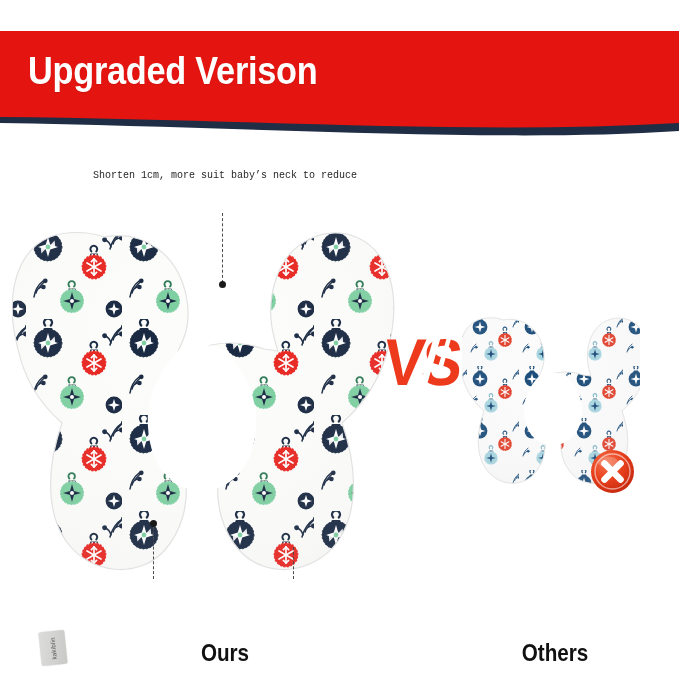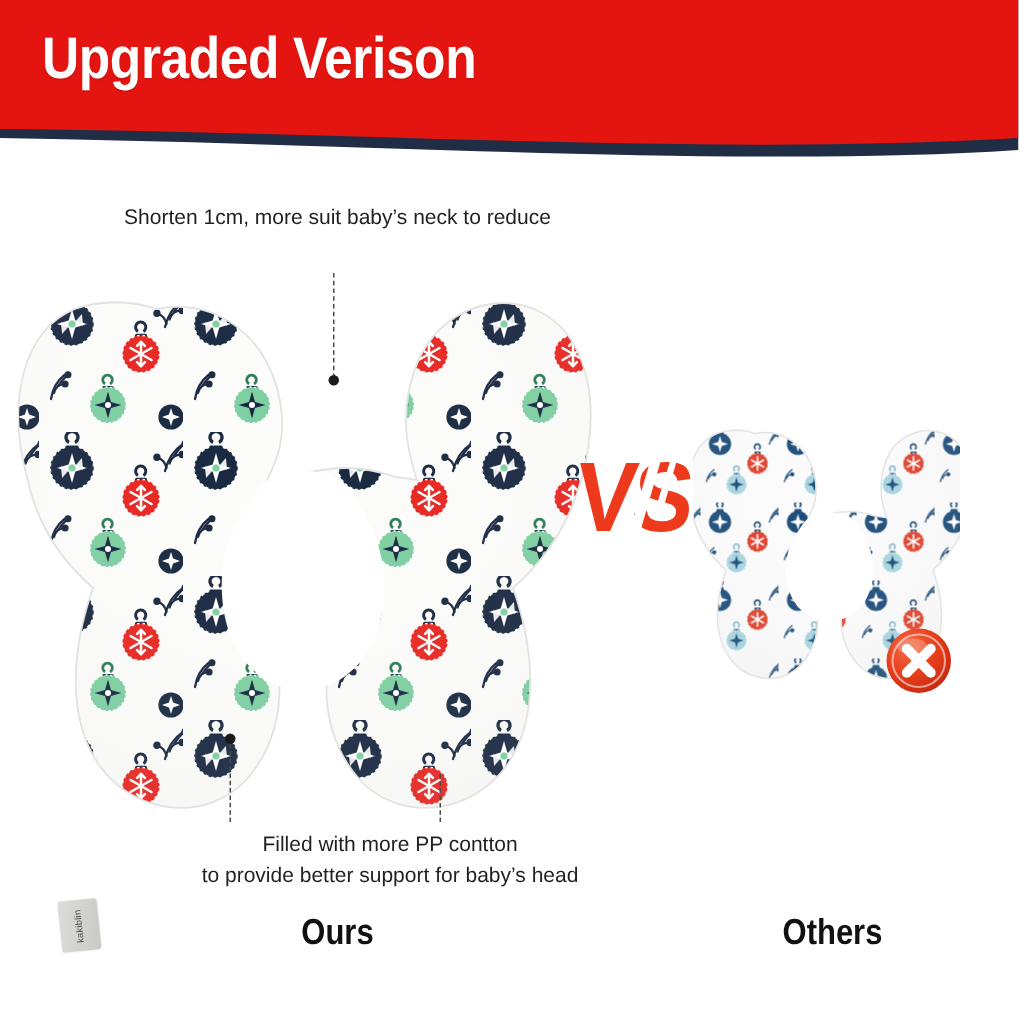--- a/index.html
+++ b/index.html
@@ -3,21 +3,21 @@
 <meta charset="utf-8">
 <style>
   html,body{margin:0;padding:0;}
   body{
     width:679px;height:679px;
     background:#ffffff;
     font-family:"Liberation Sans", sans-serif;
     overflow:hidden;
     position:relative;
   }
-  #page{position:absolute;inset:0;}
+  #page{position:absolute;inset:0;margin-top:31px;}
 
   
   .banner{
     position:absolute;left:0;top:0;width:679px;height:110px;
     overflow:hidden;
   }
   .banner svg{position:absolute;left:0;top:0;}
   .banner-title{
     position:absolute;left:28px;top:18px;
     font-family:"Liberation Sans Narrow","Liberation Sans",sans-serif;
@@ -28,24 +28,25 @@
     transform:scaleX(0.88);
     transform-origin:left top;
     white-space:nowrap;
     text-shadow:0 1px 1px rgba(0,0,0,.10);
   }
 
   
   .caption{
     position:absolute;
     color:#231f20;
-    font-size:14px;
+    font-size:10px;
     line-height:21px;
     text-align:center;
     white-space:nowrap;
+    font-family:Liberation Mono, monospace;
   }
   #caption-top{left:40px;top:134px;width:370px;text-align:center;}
   #caption-bottom{left:58px;top:552px;width:404px;text-align:center;}
 
   
   .leader{position:absolute;border-left:1.4px dashed #4a4a4a;}
   .leader-dot{position:absolute;width:7px;height:7px;border-radius:50%;background:#1a1a1a;}
 
   
   .prod-label{
@@ -343,21 +344,17 @@
         <line x1="14.5" y1="14.5" x2="30.5" y2="30.5"></line>
         <line x1="30.5" y1="14.5" x2="14.5" y2="30.5"></line>
       </g>
     </svg>
   </div>
 
   <div class="leader-dot" style="left:150px;top:489px;"></div>
   <div class="leader" style="left:153px;top:496px;height:52px;"></div>
   <div class="leader" style="left:293px;top:516px;height:32px;"></div>
 
-  <div class="caption" id="caption-bottom">
-    <div>Filled with more PP contton</div>
-    <div>to provide better support for baby’s head</div>
-  </div>
 
   <div class="prod-label" id="label-ours">Ours</div>
   <div class="prod-label" id="label-others">Others</div>
 
 </div>
 
 </body></html>

